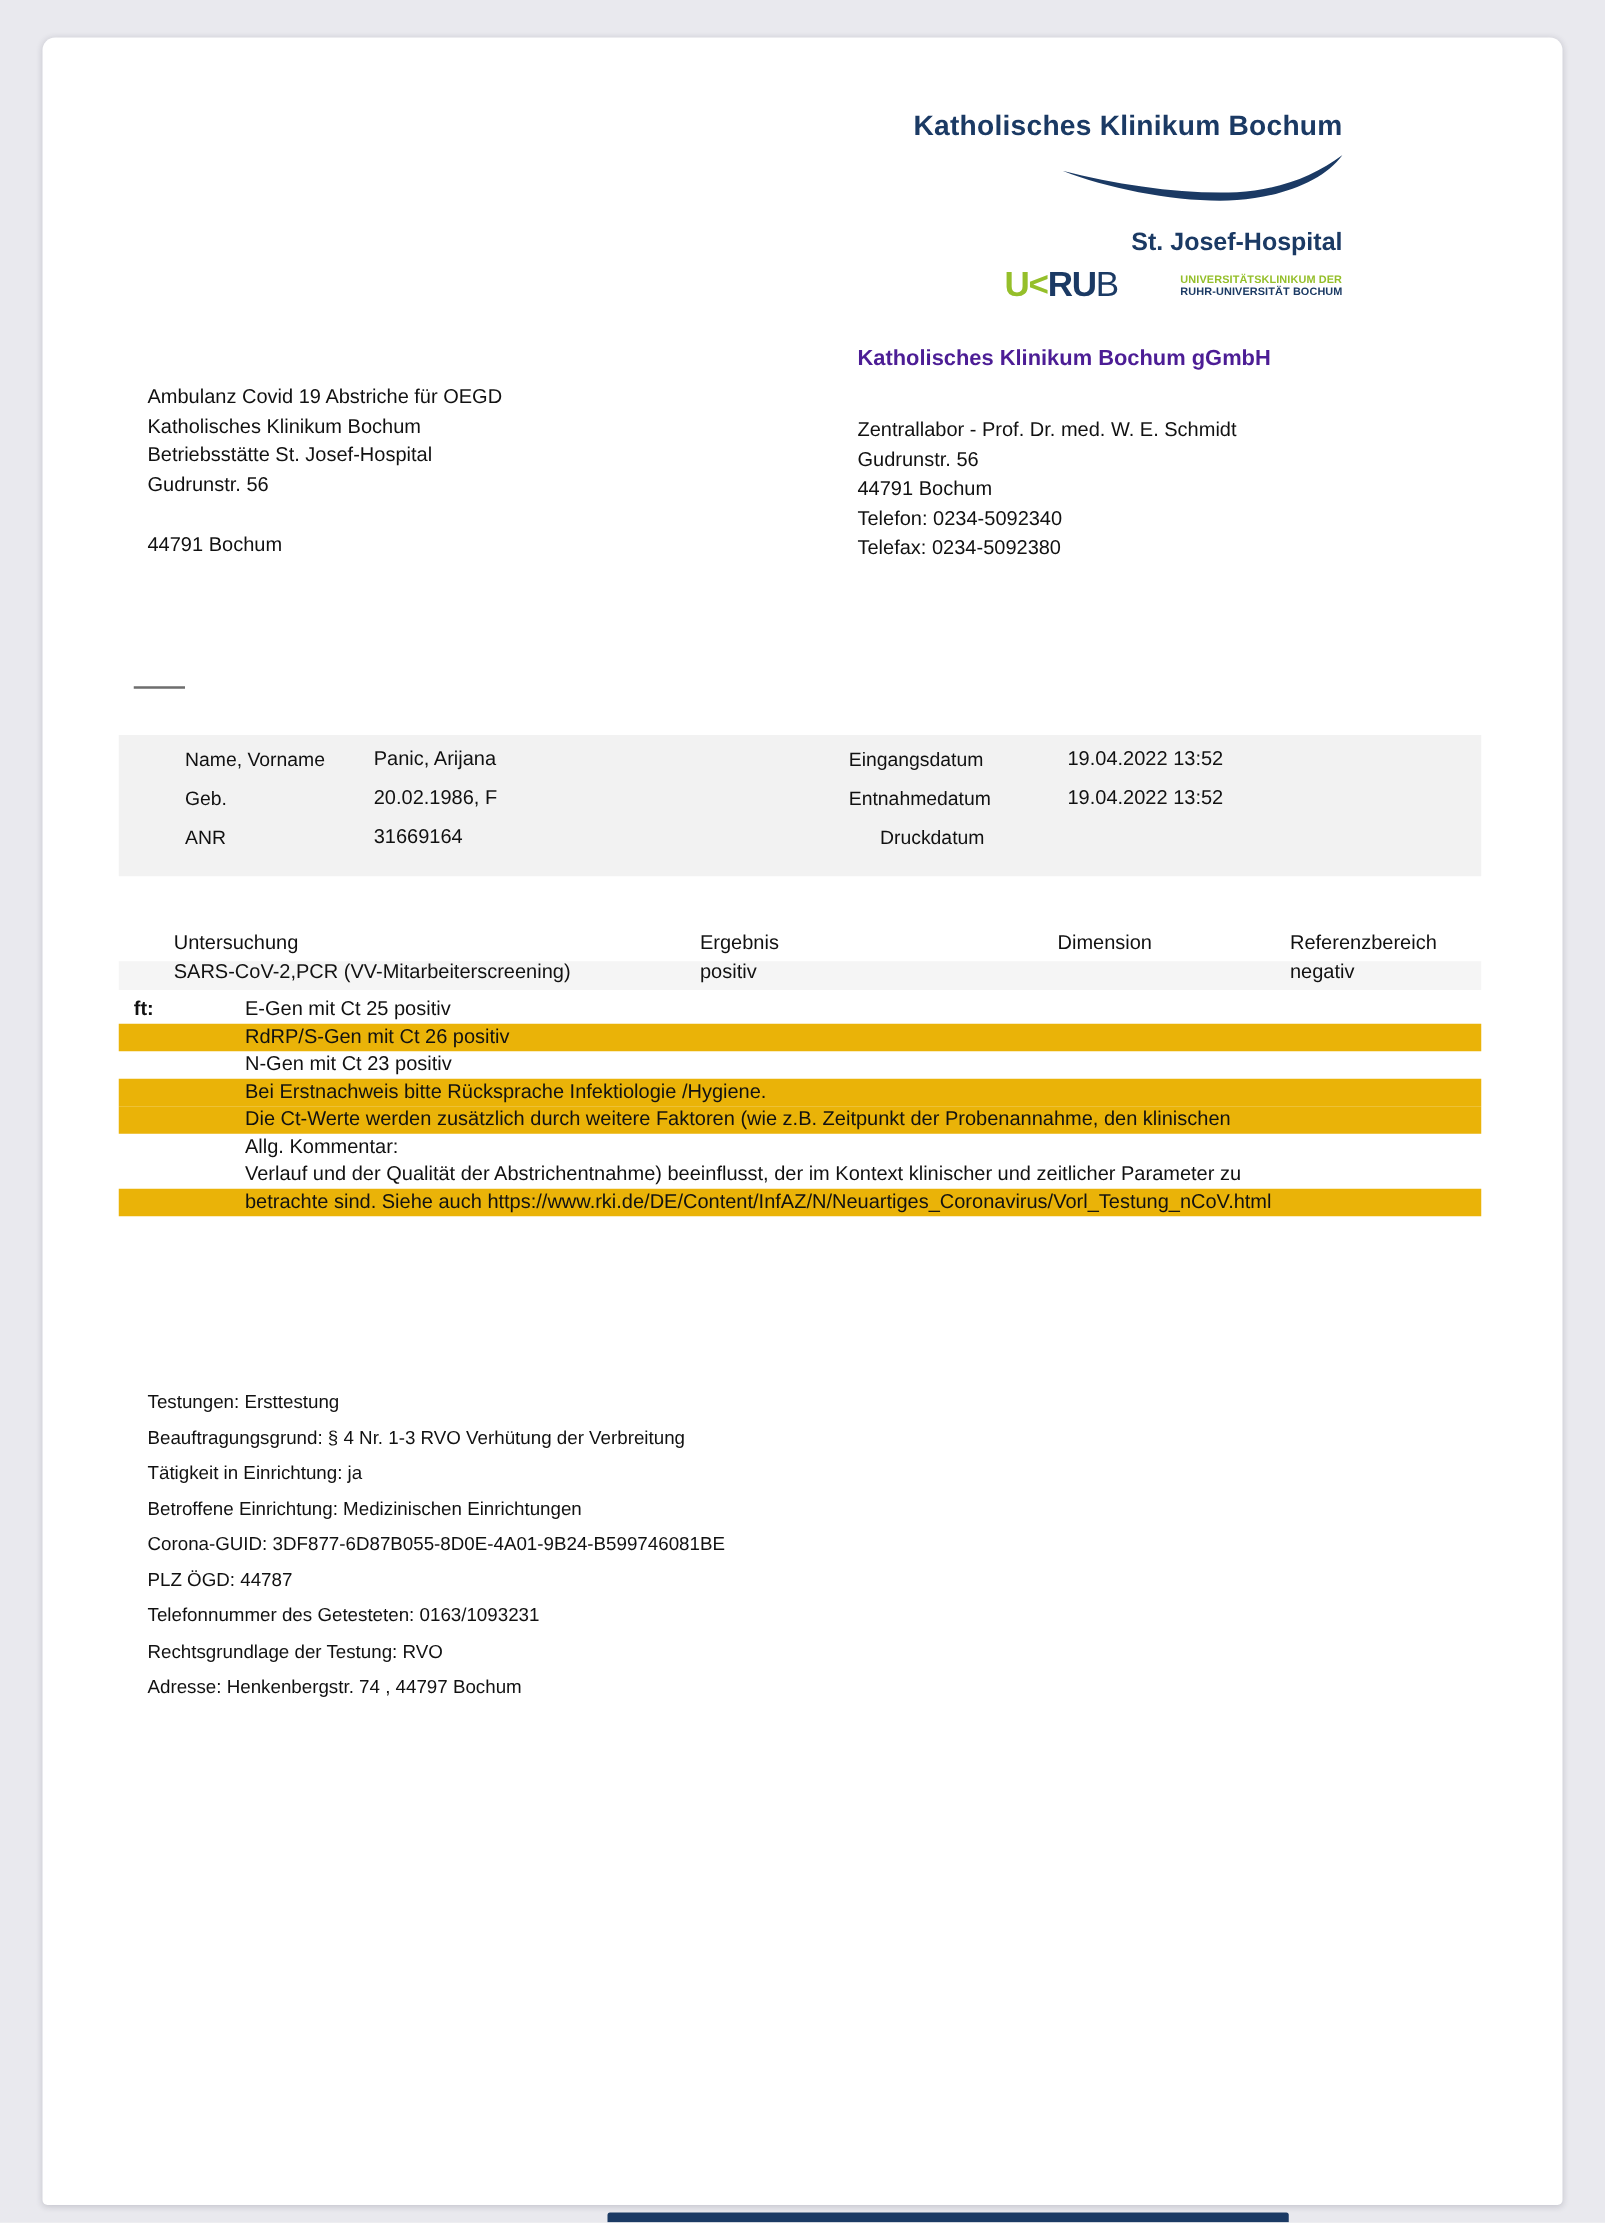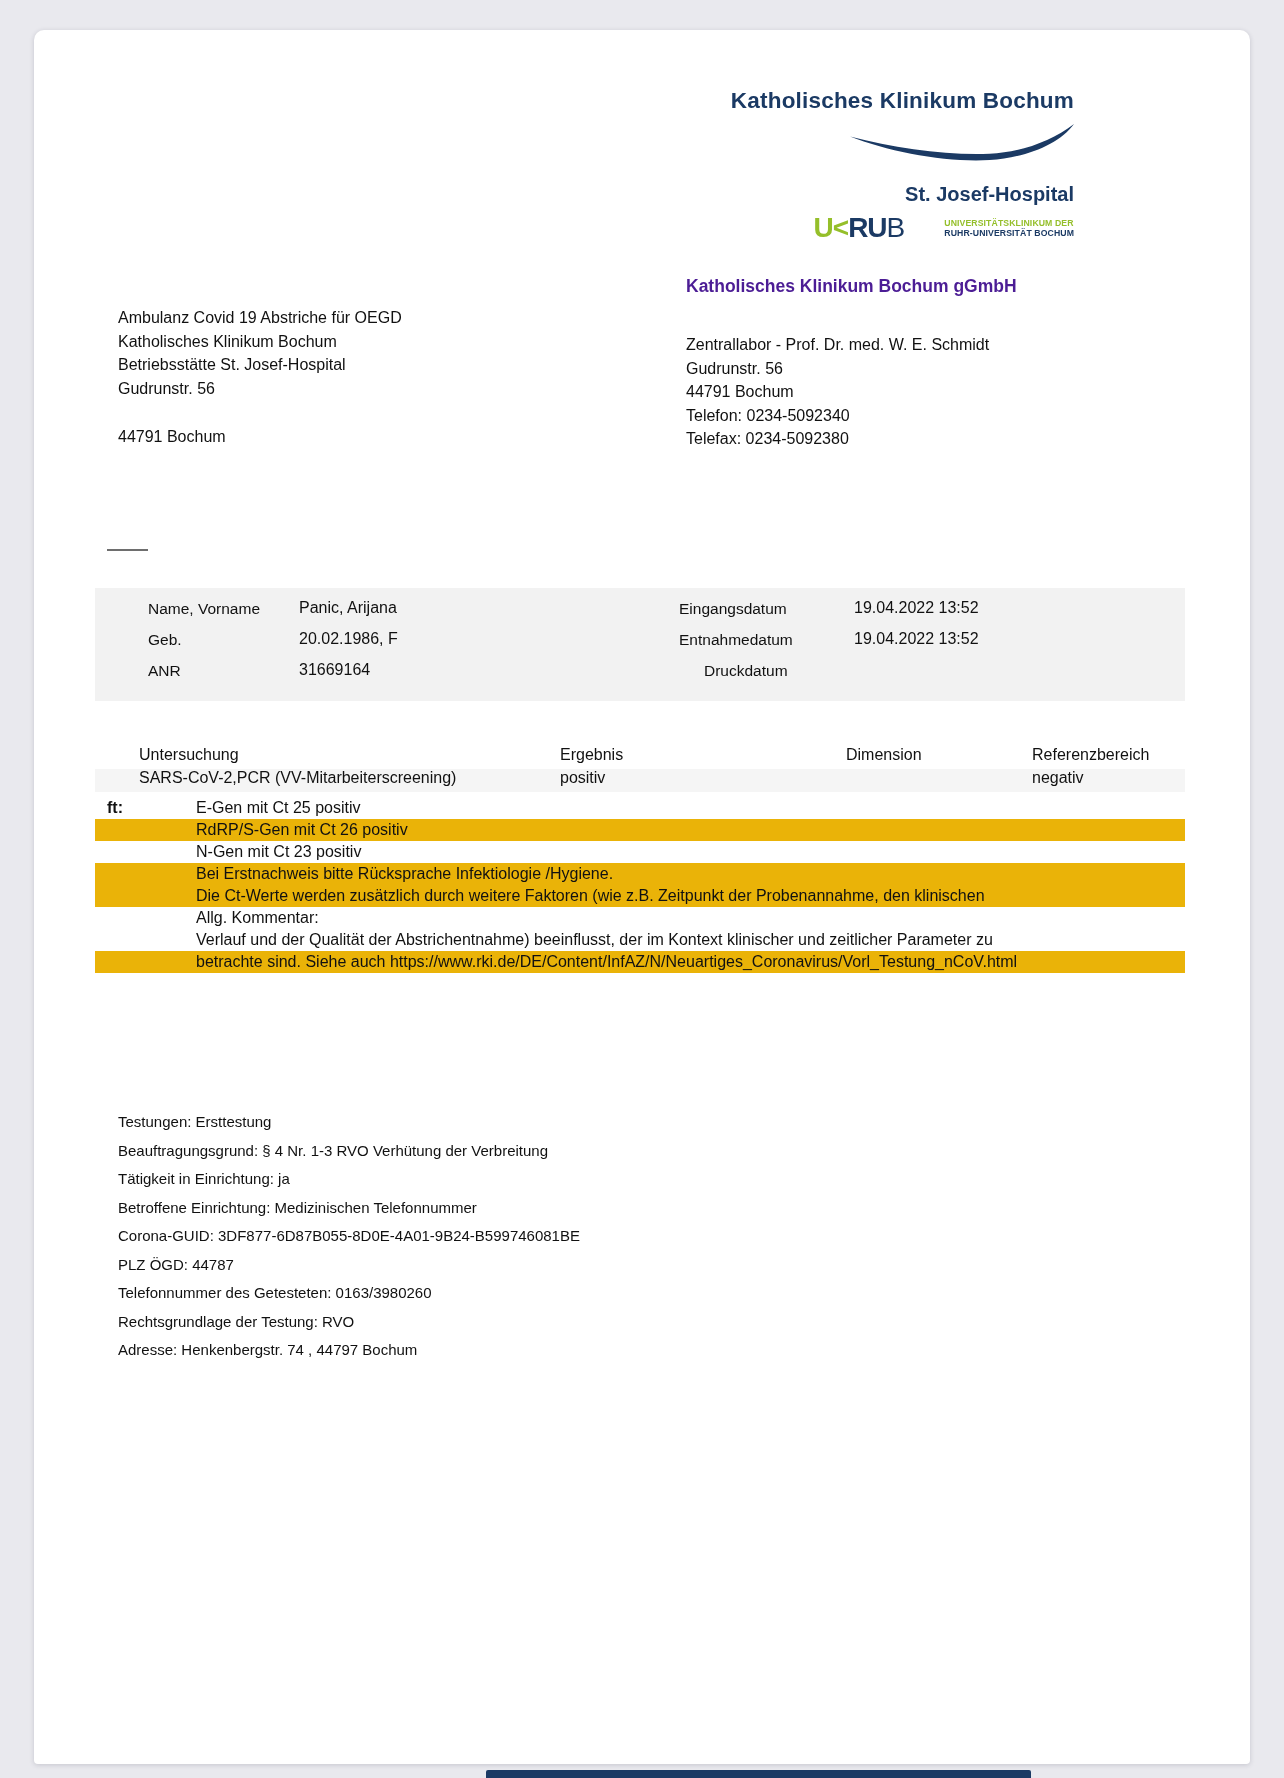--- a/index.html
+++ b/index.html
@@ -19,21 +19,21 @@
     position: absolute; top: 58px; right: 176px;
     font-size: 22.5px; font-weight: bold; color: #1b3a64; letter-spacing: 0.2px;
   }
   .swoosh { position: absolute; top: 93px; right: 176px; width: 224px; height: 38px; }
   .hospital-title {
     position: absolute; top: 153px; right: 176px;
     font-size: 20px; font-weight: bold; color: #1b3a64;
   }
   .logo-row {
     position: absolute; top: 183px; right: 176px;
-    display: flex; align-items: center; 
+    display: flex; align-items: center; gap: 10px;
   }
   .logo-mark { font-size: 28px; line-height: 30px; letter-spacing: -1px; }
   .logo-uk { color: #95bf2a; font-weight: bold; }
   .logo-rub-bold { color: #1b3a64; font-weight: bold; }
   .logo-rub-light { color: #1b3a64; font-weight: normal; }
   .logo-text { display: flex; flex-direction: column; justify-content: center; }
   .logo-text div { font-size: 8.7px; font-weight: bold; line-height: 10.5px; letter-spacing: 0.1px; margin-left: 40px; }
   .logo-text .l1 { color: #95bf2a; }
   .logo-text .l2 { color: #1b3a64; }
   .org-name {
@@ -151,24 +151,24 @@
       <div class="ln alt">Die Ct-Werte werden zusätzlich durch weitere Faktoren (wie z.B. Zeitpunkt der Probenannahme, den klinischen</div>
       <div class="ln">Allg. Kommentar:</div>
       <div class="ln">Verlauf und der Qualität der Abstrichentnahme) beeinflusst, der im Kontext klinischer und zeitlicher Parameter zu</div>
       <div class="ln alt">betrachte sind. Siehe auch https://www.rki.de/DE/Content/InfAZ/N/Neuartiges_Coronavirus/Vorl_Testung_nCoV.html</div>
     </div>
 
     <div class="details">
       <div class="dl">Testungen: Ersttestung</div>
       <div class="dl">Beauftragungsgrund: § 4 Nr. 1-3 RVO Verhütung der Verbreitung</div>
       <div class="dl">Tätigkeit in Einrichtung: ja</div>
-      <div class="dl">Betroffene Einrichtung: Medizinischen Telefonnummer</div>
+      <div class="dl">Betroffene Einrichtung: Medizinischen Einrichtungen</div>
       <div class="dl">Corona-GUID: 3DF877-6D87B055-8D0E-4A01-9B24-B599746081BE</div>
       <div class="dl">PLZ ÖGD: 44787</div>
-      <div class="dl">Telefonnummer des Getesteten: 0163/3980260</div>
+      <div class="dl">Telefonnummer des Getesteten: 0163/1093231</div>
       <div class="dl">Rechtsgrundlage der Testung: RVO</div>
       <div class="dl">Adresse: Henkenbergstr. 74 , 44797 Bochum</div>
     </div>
 
   </div>
 
   <div class="footer-wave"></div>
 </div>
 
 </body></html>

